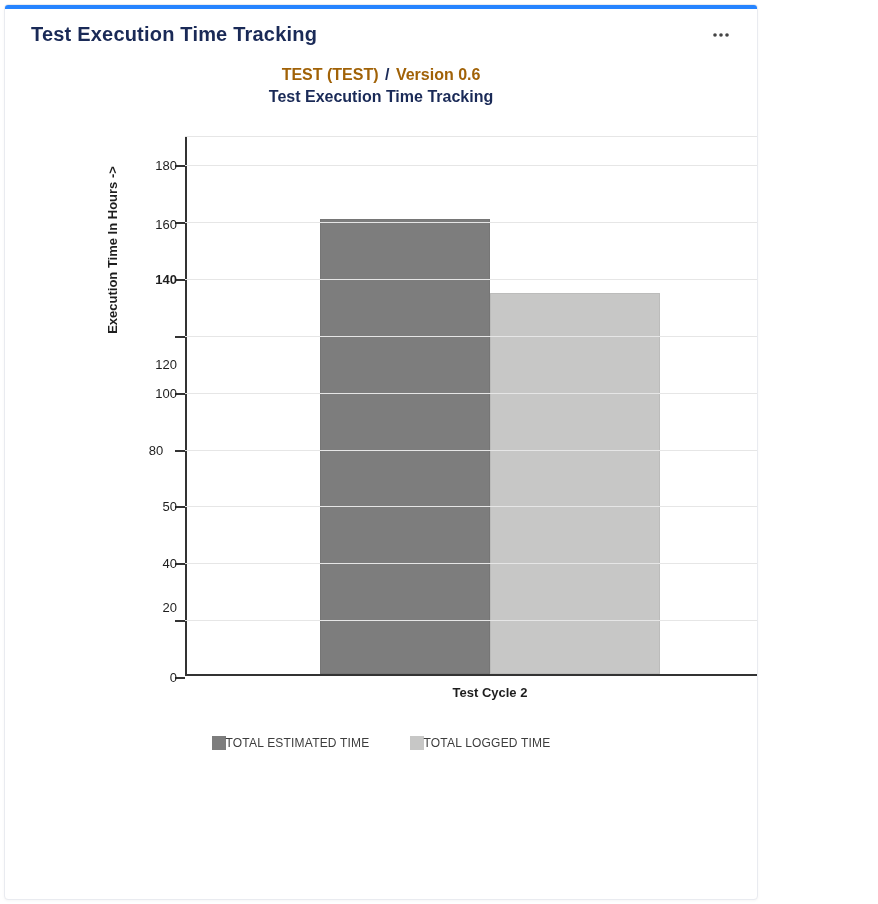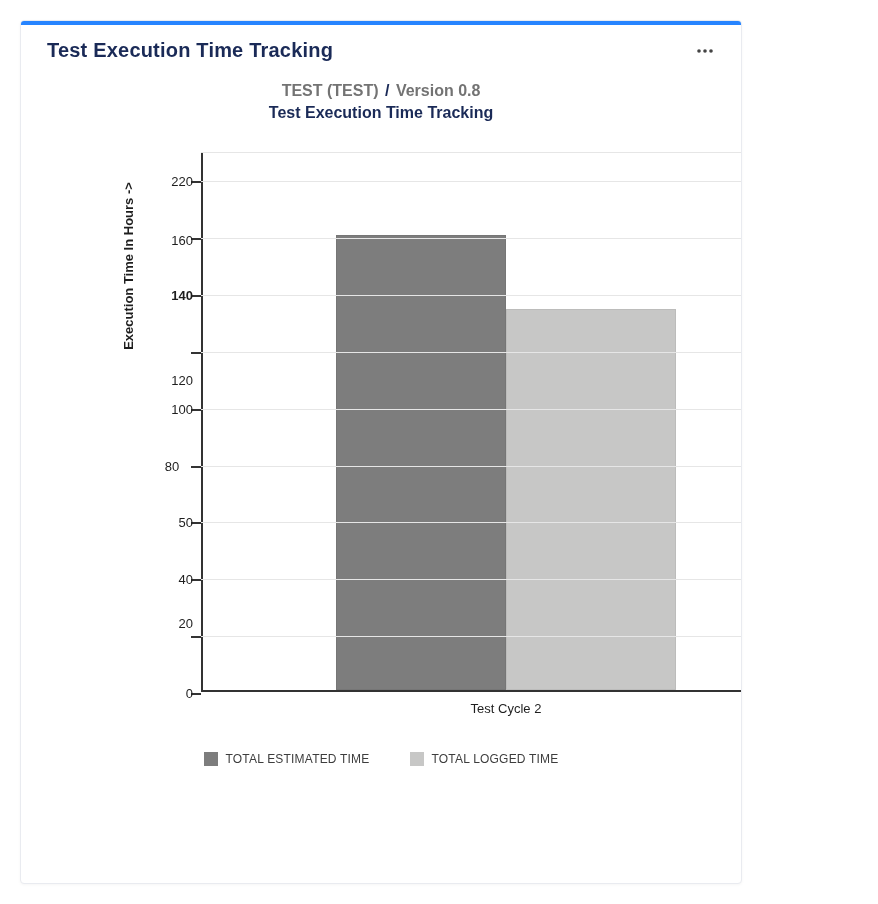--- a/index.html
+++ b/index.html
@@ -5,21 +5,21 @@
   html, body {
     margin: 0;
     padding: 0;
     background: #fff;
     font-family: "Segoe UI", Arial, sans-serif;
     color: #222;
   }
   .page {
     width: 762px;
     height: 904px;
-    padding: 20px;
+    padding: 4px;
     box-sizing: border-box;
     background: #ffffff;
   }
   .card {
     width: 100%;
     height: 100%;
     background: #fff;
     border: 1px solid #e9ebf0;
     border-radius: 4px;
     box-shadow: 0 1px 3px rgba(0,0,0,0.04);
@@ -52,21 +52,21 @@
   }
   .sub-header {
     text-align: center;
     margin-top: 2px;
   }
   .sub-links {
     font-size: 16px;
     font-weight: 700;
   }
   .sub-links .link {
-    color: #737373;
+    color: #a16207;
   }
   .sub-links .sep {
     color: #1a2a57;
     padding: 0 2px;
   }
   .sub-title {
     font-size: 16px;
     font-weight: 700;
     color: #1a2a57;
     margin-top: 4px;
@@ -167,21 +167,20 @@
   
   .legend {
     display: flex;
     gap: 40px;
     justify-content: center;
     margin-top: 60px;
   }
   .legend-item {
     display: flex;
     align-items: center;
-    gap: 8px;
     font-size: 12px;
     color: #3d3d3d;
     letter-spacing: .2px;
   }
   .legend-swatch {
     width: 14px;
     height: 14px;
     display: inline-block;
   }
   .legend-swatch.estimated { background: #7d7d7d; }
@@ -202,21 +201,21 @@
           <circle cx="10" cy="10" r="1.8" fill="#444"></circle>
           <circle cx="16" cy="10" r="1.8" fill="#444"></circle>
         </svg>
       </div>
     </div>
 
     <div class="sub-header">
       <div class="sub-links">
         <span class="link">TEST (TEST)</span>
         <span class="sep">/</span>
-        <span class="link">Version 0.8</span>
+        <span class="link">Version 0.6</span>
       </div>
       <div class="sub-title">Test Execution Time Tracking</div>
     </div>
 
     <div class="chart-wrap">
       <div class="y-axis-title">Execution Time In Hours -&gt;</div>
 
       <div class="plot" id="plot">
         <div class="axis-line-y"></div>
         <div class="axis-line-x"></div>
@@ -245,22 +244,22 @@
           <div class="tick" style="top: 198.947px;"></div>
           <div class="tick-label" style="top: 198.947px; margin-top: 28px;">120</div>
           <div class="gridline" style="top: 142.105px;"></div>
           <div class="tick" style="top: 142.105px;"></div>
           <div class="tick-label" style="top: 142.105px; font-weight: bold;">140</div>
           <div class="gridline" style="top: 85.2632px;"></div>
           <div class="tick" style="top: 85.2632px;"></div>
           <div class="tick-label" style="top: 87px;">160</div>
           <div class="gridline" style="top: 28.4211px;"></div>
           <div class="tick" style="top: 28.4211px;"></div>
-          <div class="tick-label" style="top: 28.4211px;">220</div>
-          <div class="cat-label" style="left: 135px; width: 340px;">Test Cycle 2</div>
+          <div class="tick-label" style="top: 28.4211px;">180</div>
+          <div class="cat-label" style="left: 135px; width: 340px; font-weight: bold;">Test Cycle 2</div>
         </div>
     </div>
 
     <div class="legend" id="legend">
         <div class="legend-item">
           <span class="legend-swatch estimated" style="background: rgb(125, 125, 125);"></span>
           <span>TOTAL ESTIMATED TIME</span>
         </div>
         <div class="legend-item">
           <span class="legend-swatch logged" style="background: rgb(199, 199, 198);"></span>

